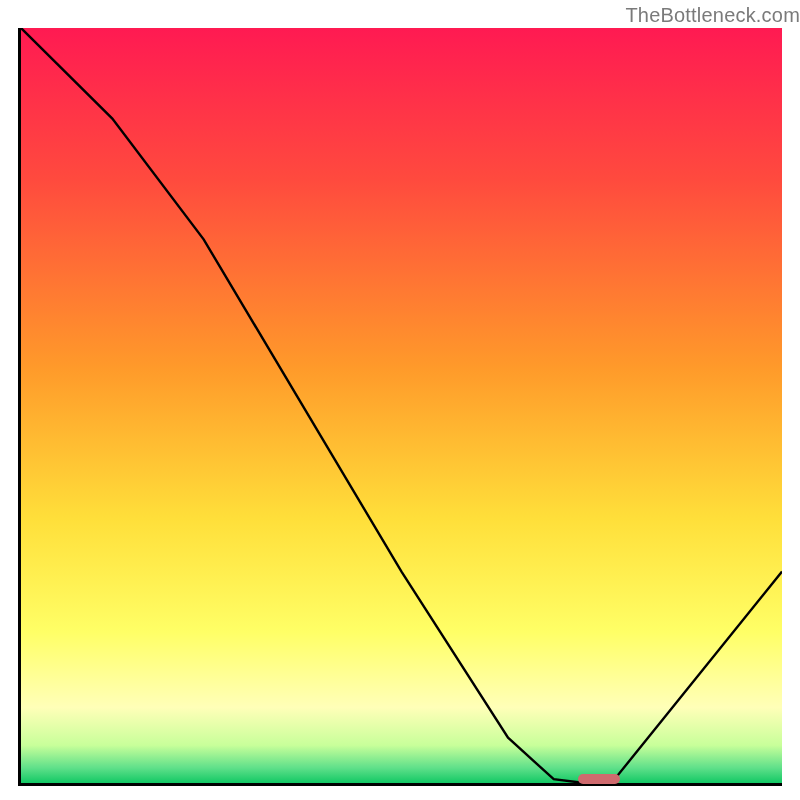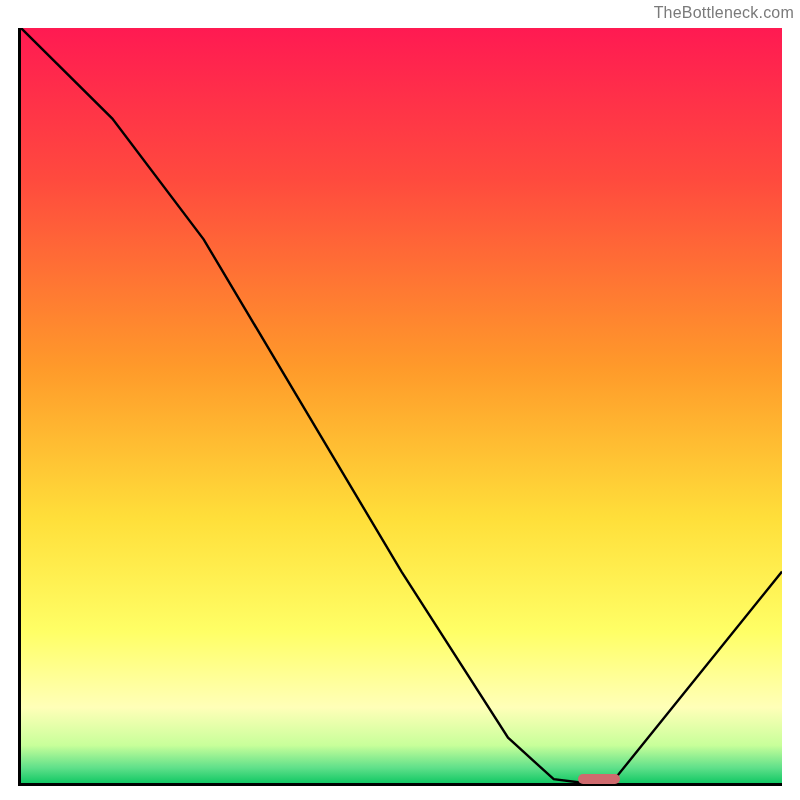--- a/index.html
+++ b/index.html
@@ -7,22 +7,22 @@
     padding: 0;
     background: #ffffff;
     font-family: Arial, Helvetica, sans-serif;
     width: 800px;
     height: 800px;
     position: relative;
   }
   .watermark {
     position: absolute;
     top: 4px;
-    right: 6px;
-    font-size: 16px;
+    right: 0;
+    font-size: 20px;
     color: #7a7a7a;
     font-weight: 400;
     z-index: 10;
     letter-spacing: 0.2px;
   }
   .chart-frame {
     position: absolute;
     left: 18px;
     top: 28px;
     width: 764px;

